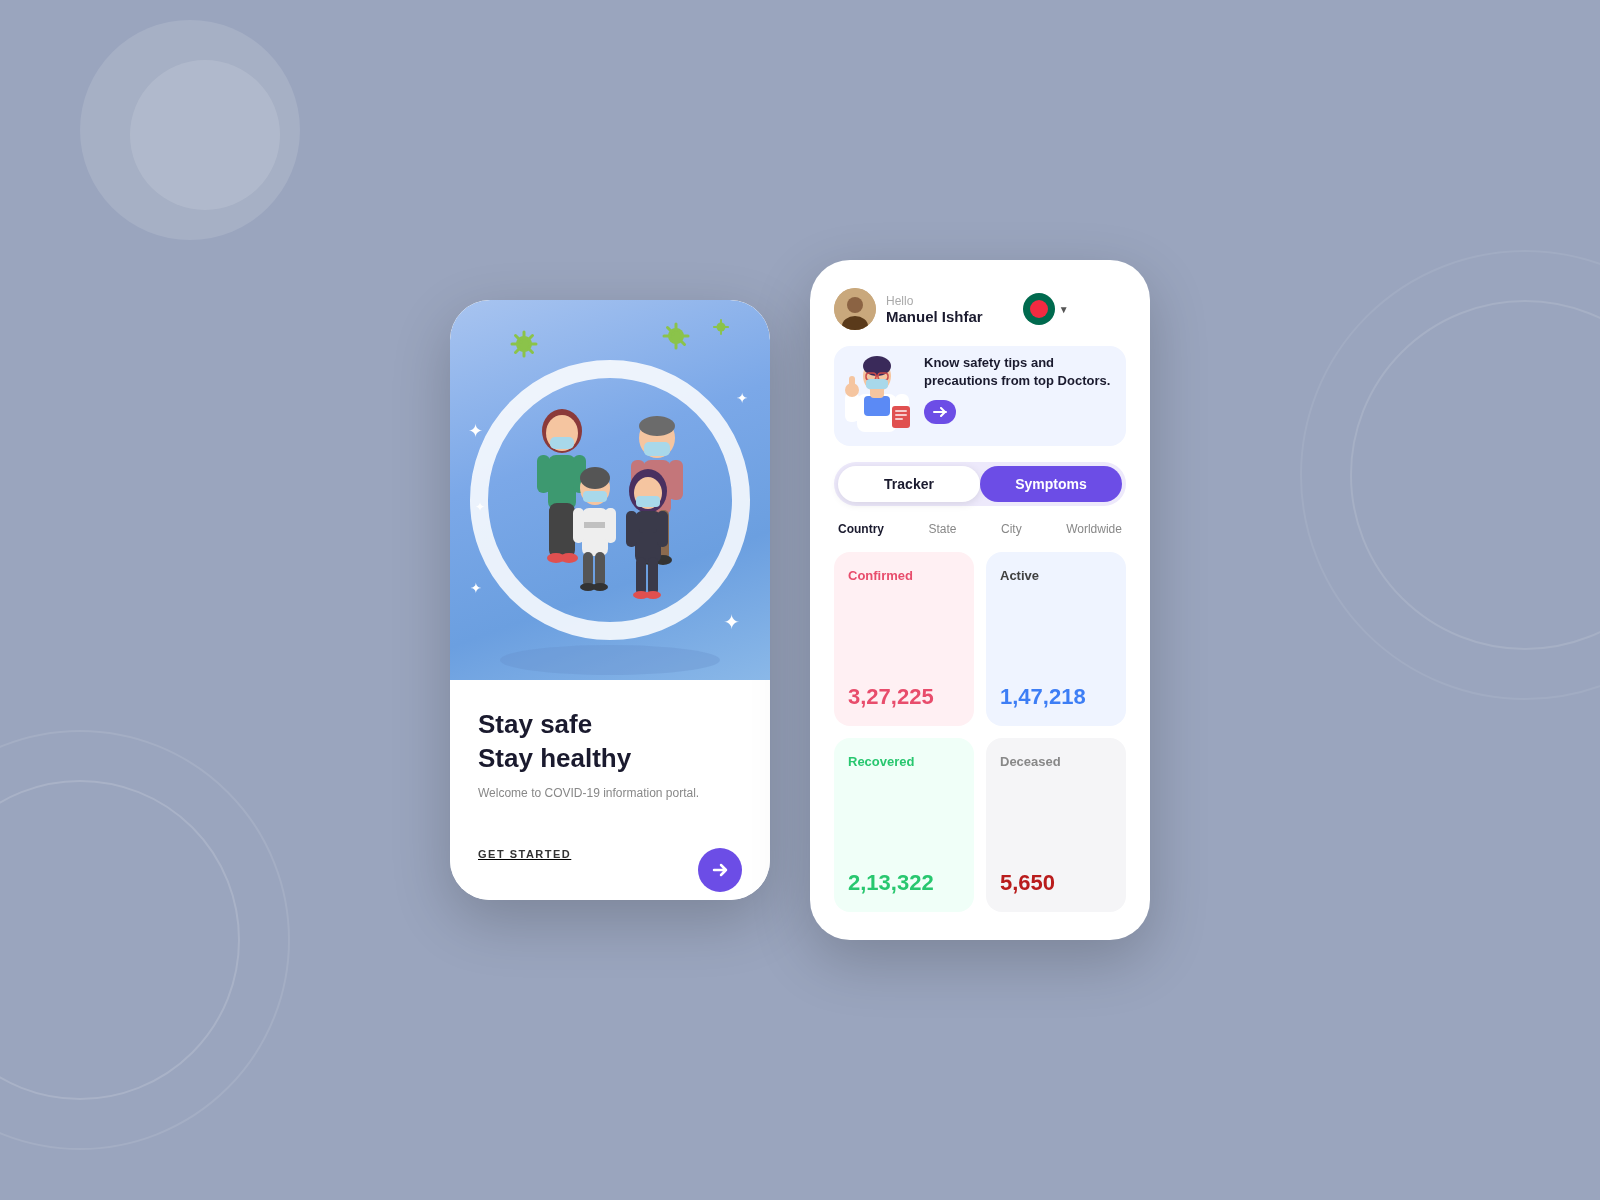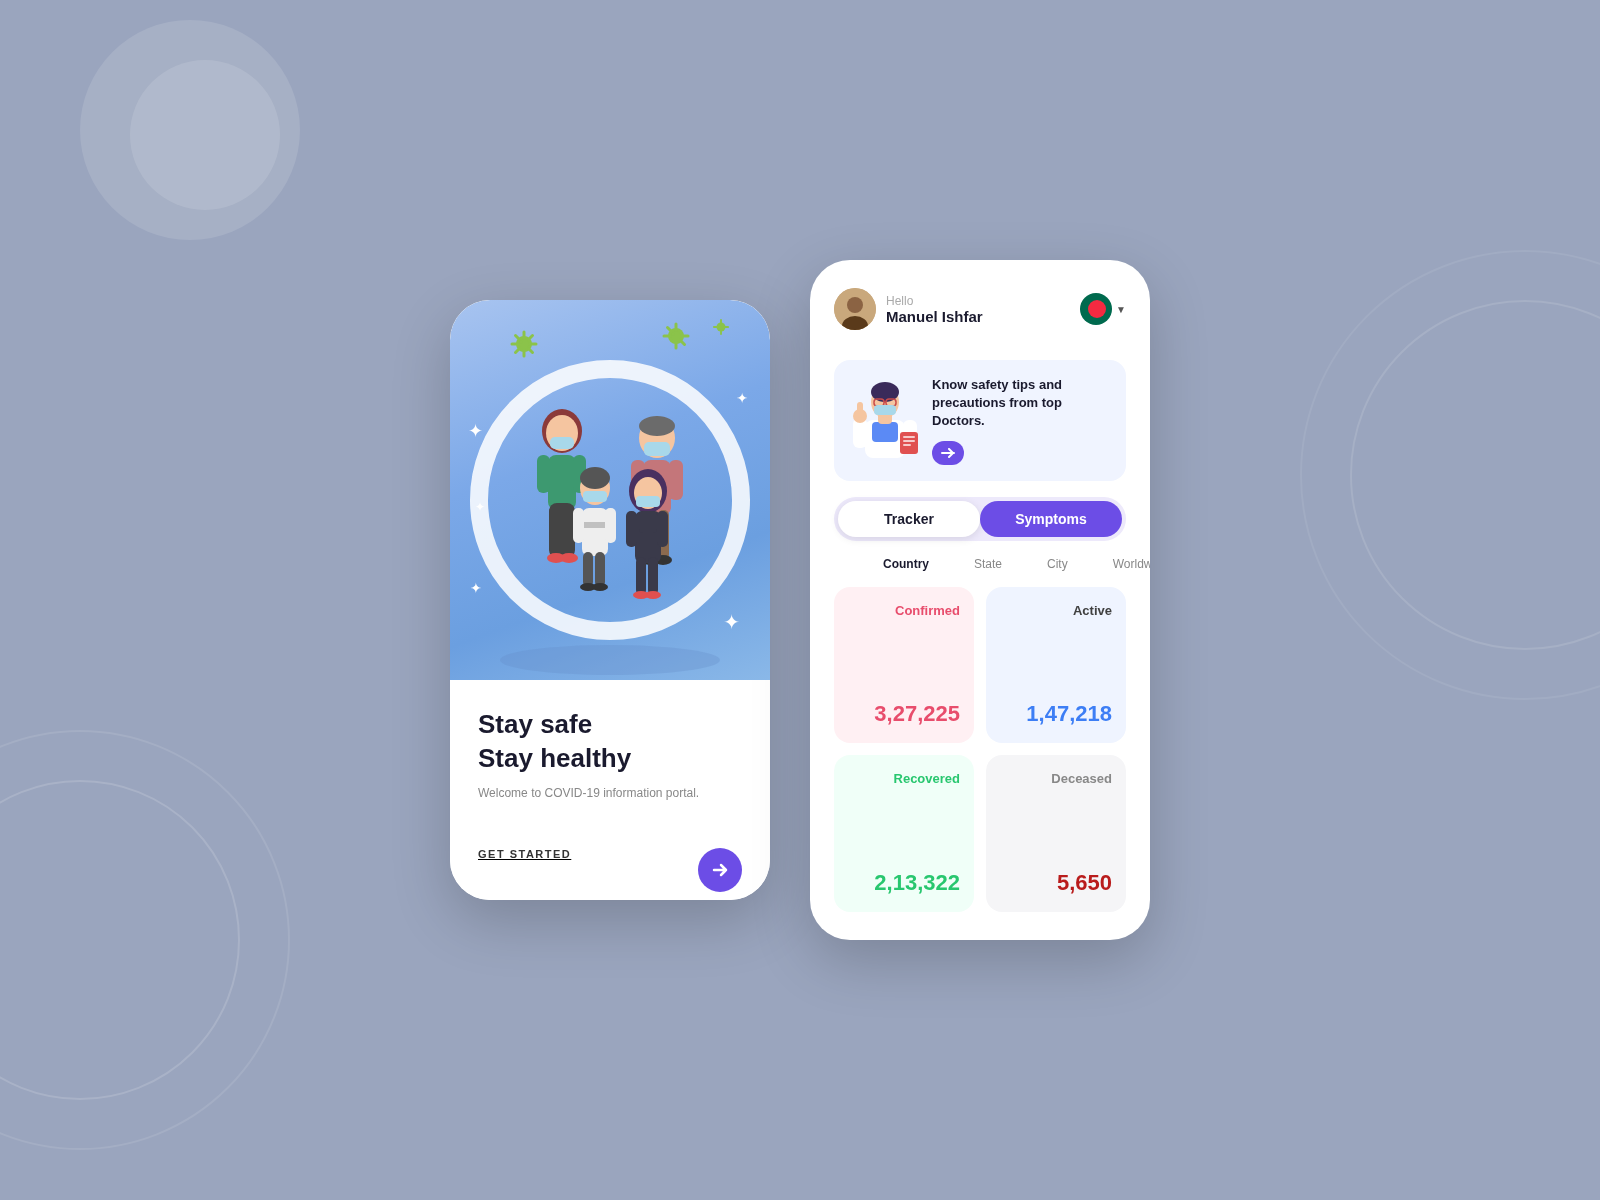--- a/index.html
+++ b/index.html
@@ -198,21 +198,21 @@
       padding: 28px 24px;
       display: flex;
       flex-direction: column;
       gap: 16px;
     }
 
     
     .phone-header {
       display: flex;
       align-items: center;
-      justify-content: space-between;
+      gap: 40px;
     }
 
     .header-left {
       display: flex;
       align-items: center;
       gap: 10px;
     }
 
     .avatar {
       width: 42px; height: 42px;
@@ -257,27 +257,25 @@
     }
     .dropdown-arrow {
       font-size: 10px;
       color: #555;
     }
 
     
     .doctor-banner {
       background: #f0f4ff;
       border-radius: 16px;
-      padding: 16px;
-      display: flex;
-      align-items: center;
+      padding: 8px;
+      display: flex;
       gap: 12px;
       position: relative;
       min-height: 100px;
-      margin-top: 14px;
     }
 
     .doctor-illustration {
       width: 70px;
       height: 80px;
       flex-shrink: 0;
     }
 
     .banner-text {
       flex: 1;
@@ -336,21 +334,20 @@
     .location-filters {
       display: flex;
       justify-content: space-between;
       padding: 0 4px;
     }
 
     .location-filter {
       font-size: 12px;
       cursor: pointer;
       color: #888;
-      margin-left: 45px;
     }
     .location-filter-active {
       font-weight: 700;
       color: #1a1a2e;
     }
 
     
     .stats-grid {
       display: grid;
       grid-template-columns: 1fr 1fr;
@@ -358,21 +355,20 @@
       flex: 1;
     }
 
     .stat-card {
       border-radius: 16px;
       padding: 16px 14px;
       display: flex;
       flex-direction: column;
       justify-content: space-between;
       min-height: 100px;
-      align-items: flex-end;
     }
 
     .stat-confirmed { background: #fff0f3; }
     .stat-active { background: #eff4ff; }
     .stat-recovered { background: #f0fff8; }
     .stat-deceased { background: #f5f5f7; }
 
     .stat-label {
       font-size: 13px;
       font-weight: 600;

